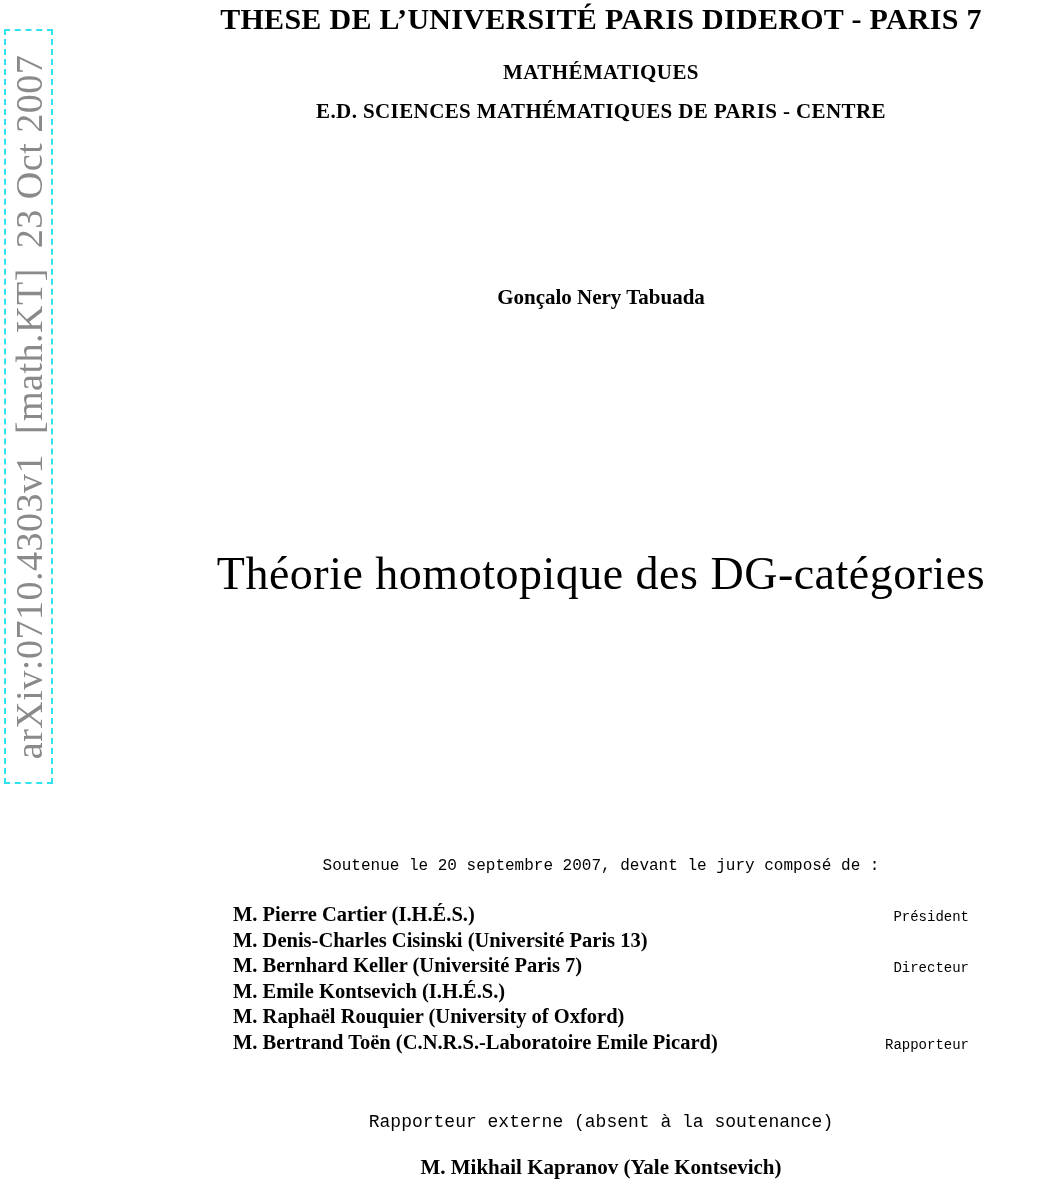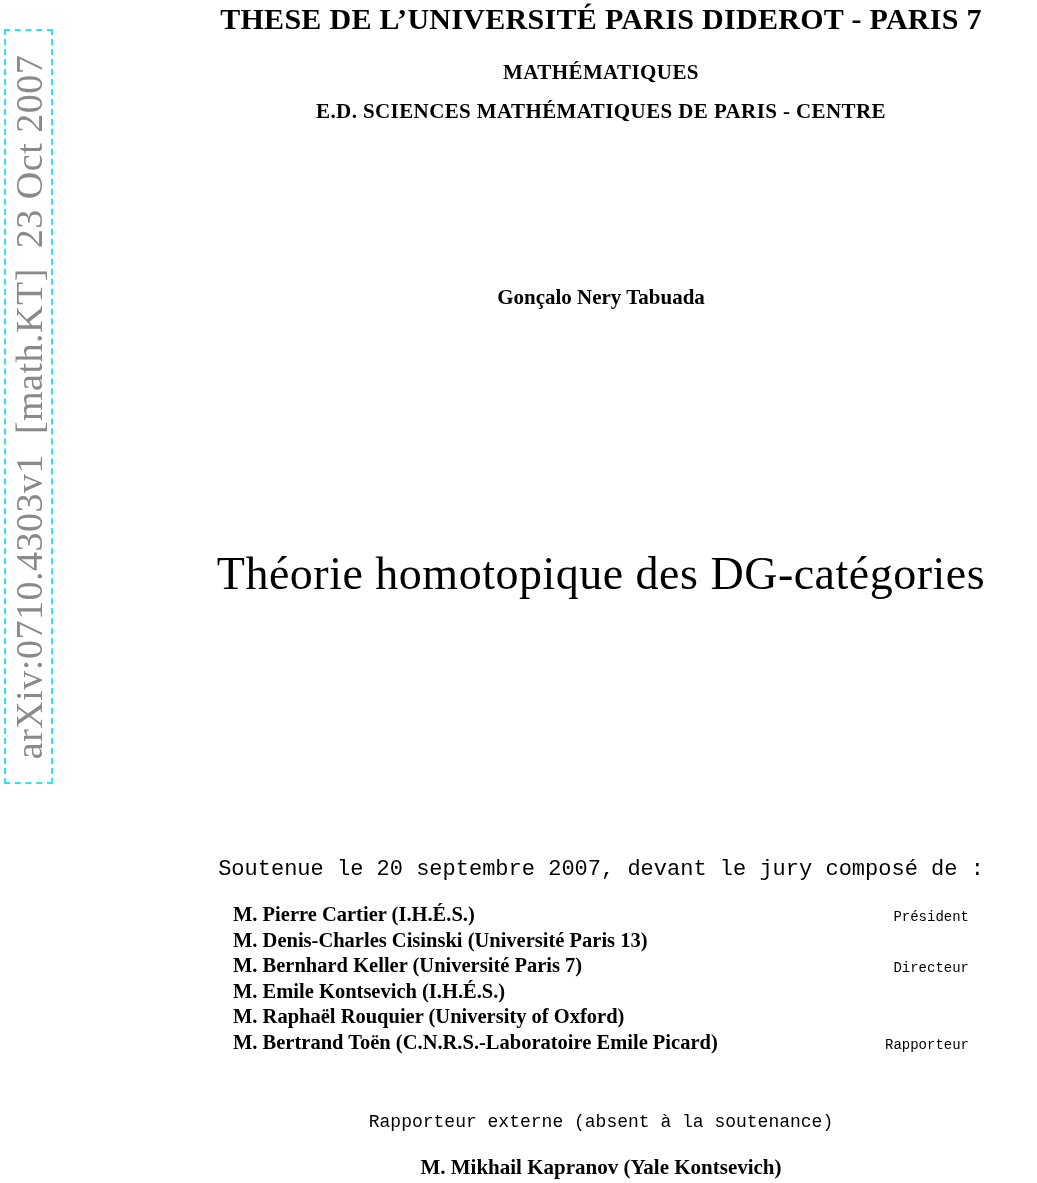--- a/index.html
+++ b/index.html
@@ -73,21 +73,21 @@
     font-size: 46px;
     font-weight: normal;
     letter-spacing: 0.5px;
     margin-top: 16px;
   }
   .mono {
     font-family: "Liberation Mono", "DejaVu Sans Mono", monospace;
   }
   .soutenue {
     top: 857px;
-    font-size: 22px;
+    font-size: 16px;
   }
 
   
   .jury {
     position: absolute;
     left: 233px;
     top: 903px;
     width: 736px;
   }
   .jury-row {

